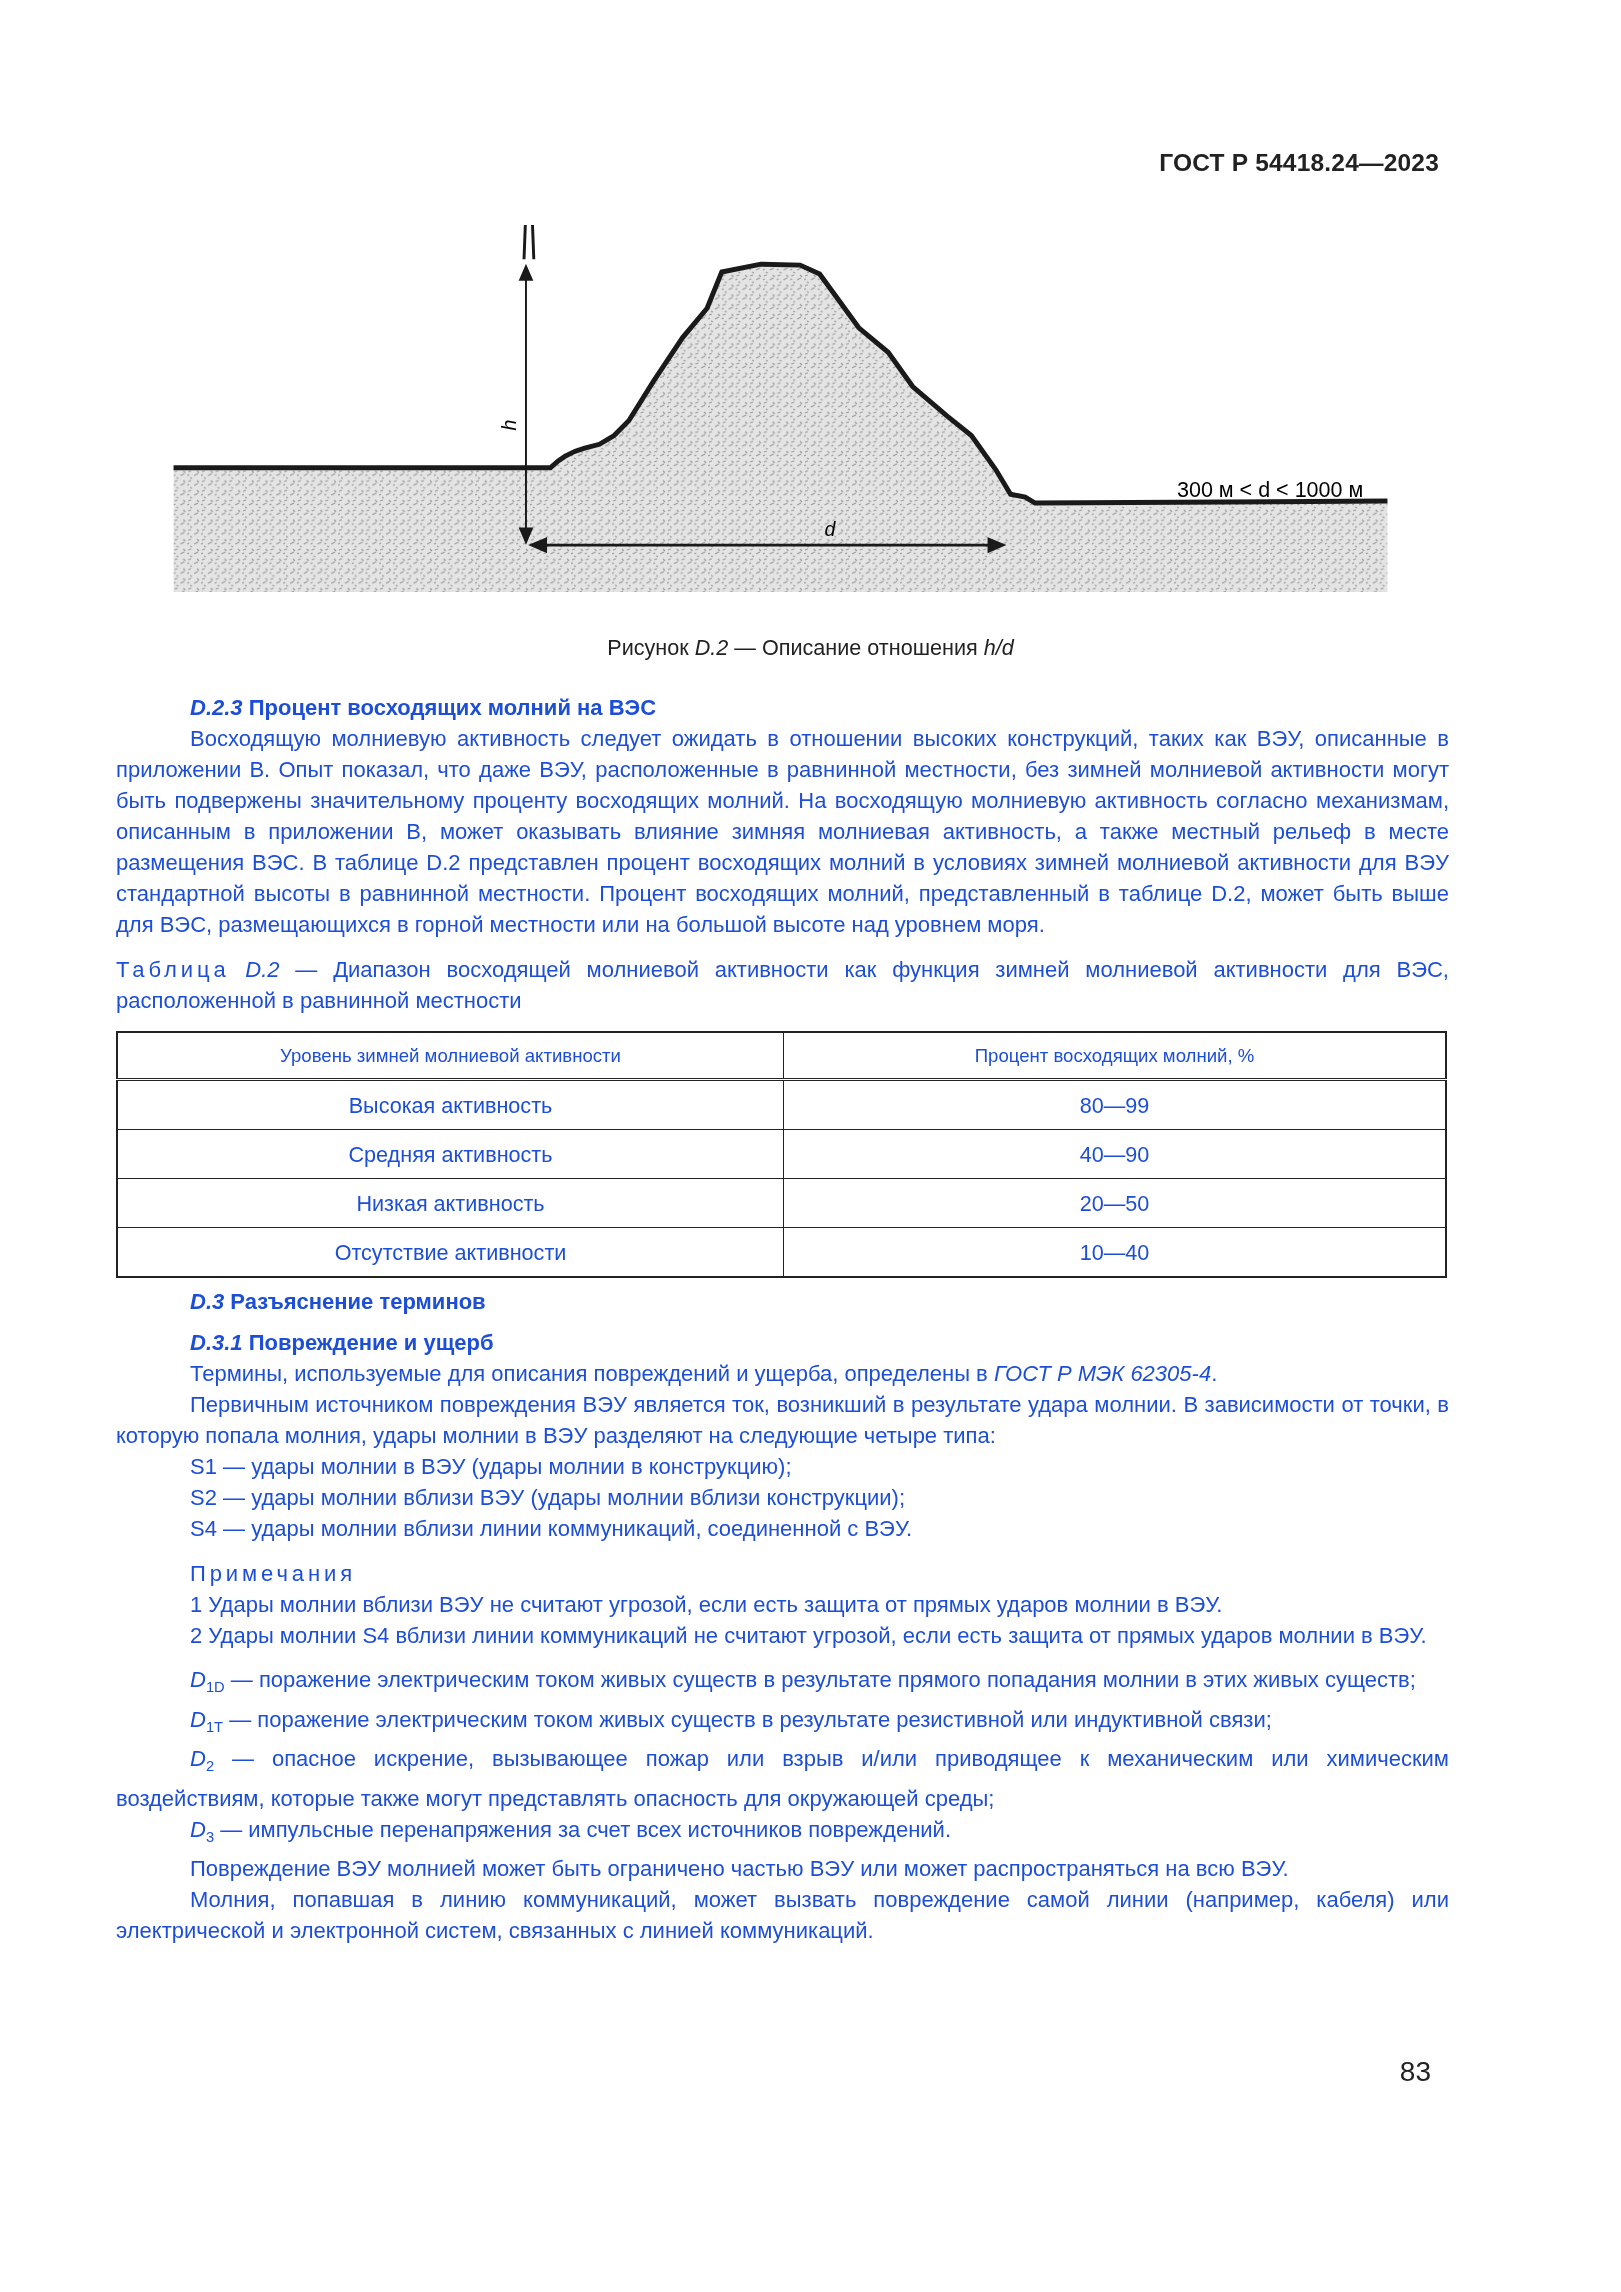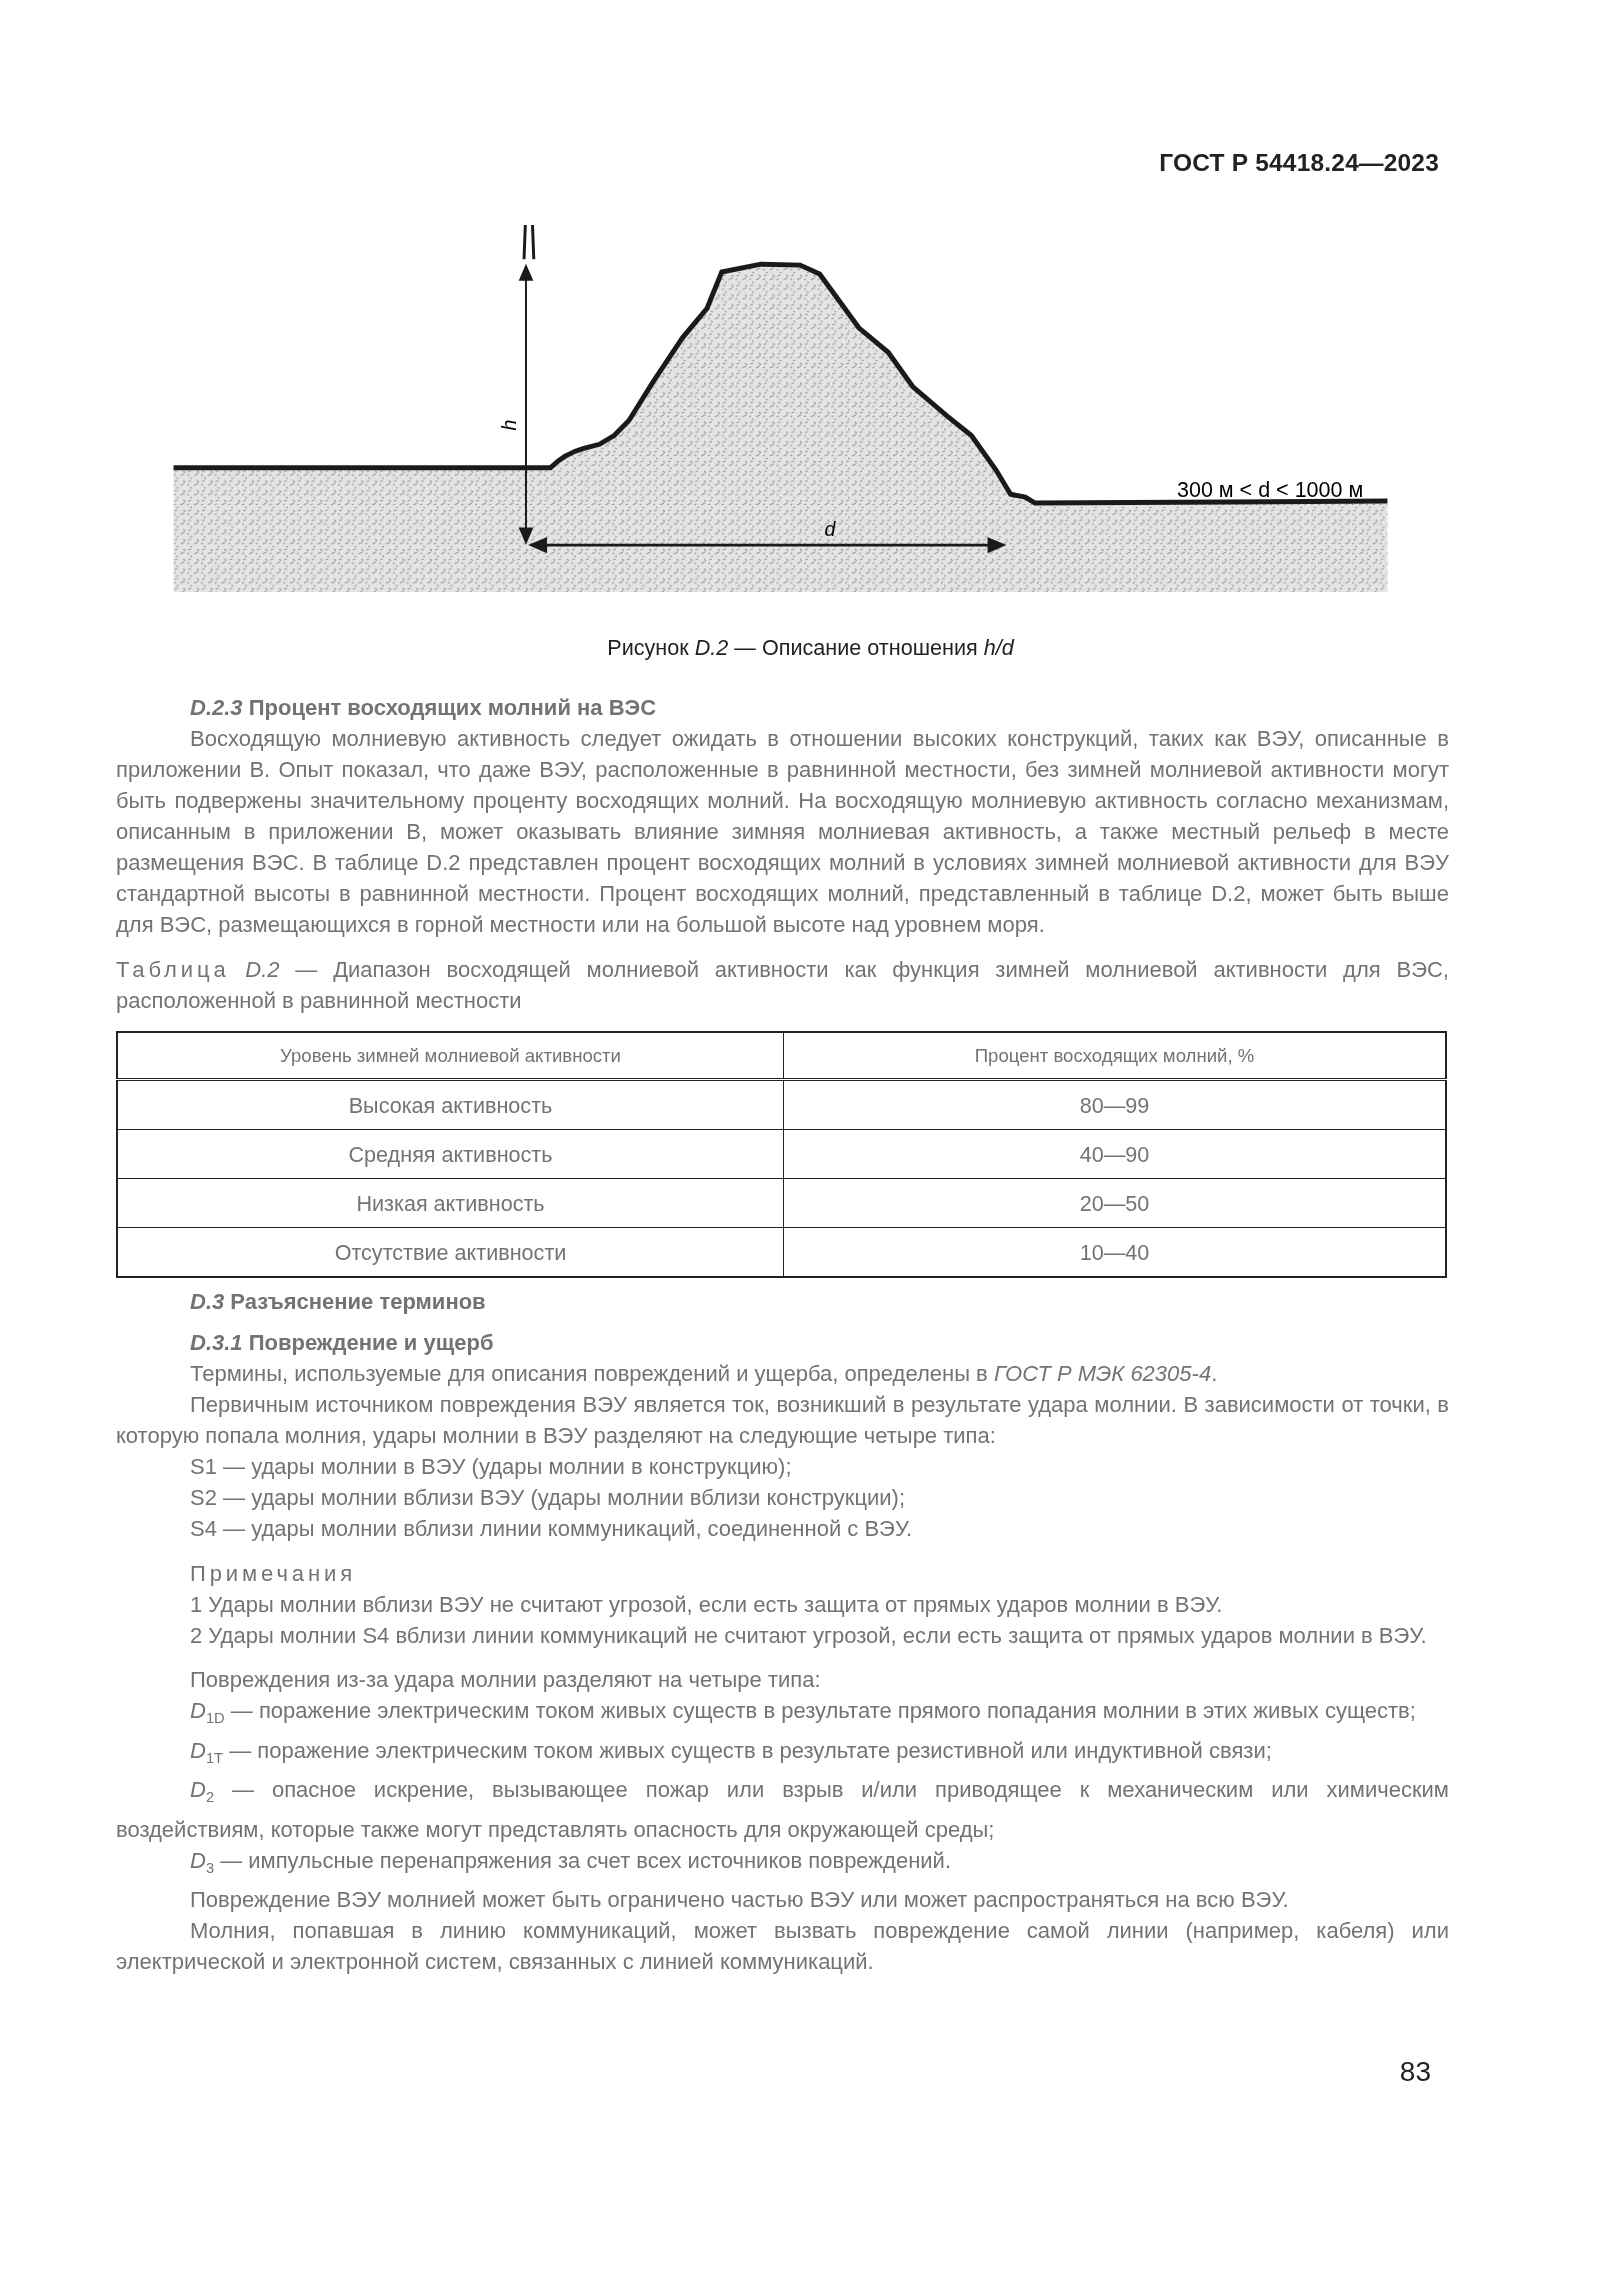--- a/index.html
+++ b/index.html
@@ -14,21 +14,21 @@
   .figure {
     position: absolute; left: 173px; top: 225px; width: 1215px; height: 372px;
   }
   .figure svg { display: block; }
   .fig-caption {
     position: absolute; top: 635px; left: 0; width: 1621px; text-align: center;
     font-size: 21.6px; color: #222;
   }
   .content {
     position: absolute; left: 116px; top: 692px; width: 1333px;
-    font-size: 22px; line-height: 31px; color: #737373;
+    font-size: 22px; line-height: 31px; color: #1d4ed8;
   }
   .content p { margin: 0; text-align: justify; }
   .indent { text-indent: 74px; }
   .h3 { font-weight: bold; padding-left: 74px; margin: 0; }
   .h3 i { font-weight: bold; }
   .spaced { letter-spacing: 3.9px; }
   .table-title { margin-top: 13.7px !important; }
   table.dt {
     width: 1331px; border-collapse: collapse; margin-top: 15.7px; margin-bottom: 7.8px;
     font-size: 21.6px;
@@ -130,21 +130,20 @@
   <p class="indent"><span>Термины, используемые для описания повреждений и ущерба, определены в </span><i>ГОСТ Р МЭК 62305-4</i><span>.</span></p>
   <p class="indent">Первичным источником повреждения ВЭУ является ток, возникший в результате удара молнии. В зависимости от точки, в которую попала молния, удары молнии в ВЭУ разделяют на следующие четыре типа:</p>
   <p class="indent">S1 — удары молнии в ВЭУ (удары молнии в конструкцию);</p>
   <p class="indent">S2 — удары молнии вблизи ВЭУ (удары молнии вблизи конструкции);</p>
   <p class="indent">S4 — удары молнии вблизи линии коммуникаций, соединенной с ВЭУ.</p>
   <div class="gap-m"></div>
   <p class="indent spaced">Примечания</p>
   <p class="indent">1 Удары молнии вблизи ВЭУ не считают угрозой, если есть защита от прямых ударов молнии в ВЭУ.</p>
   <p class="indent">2 Удары молнии S4 вблизи линии коммуникаций не считают угрозой, если есть защита от прямых ударов молнии в ВЭУ.</p>
   <div class="gap-m"></div>
-  <p class="indent">Повреждения из-за удара молнии разделяют на четыре типа:</p>
   <p class="indent"><i>D</i><sub>1D</sub><span> — поражение электрическим током живых существ в результате прямого попадания молнии в этих живых существ;</span></p>
   <p class="indent"><i>D</i><sub>1T</sub><span> — поражение электрическим током живых существ в результате резистивной или индуктивной связи;</span></p>
   <p class="indent"><i>D</i><sub>2</sub><span> — опасное искрение, вызывающее пожар или взрыв и/или приводящее к механическим или химическим воздействиям, которые также могут представлять опасность для окружающей среды;</span></p>
   <p class="indent"><i>D</i><sub>3</sub><span> — импульсные перенапряжения за счет всех источников повреждений.</span></p>
   <p class="indent">Повреждение ВЭУ молнией может быть ограничено частью ВЭУ или может распространяться на всю ВЭУ.</p>
   <p class="indent">Молния, попавшая в линию коммуникаций, может вызвать повреждение самой линии (например, кабеля) или электрической и электронной систем, связанных с линией коммуникаций.</p>
 </div>
 
 <div class="page-num">83</div>
 

